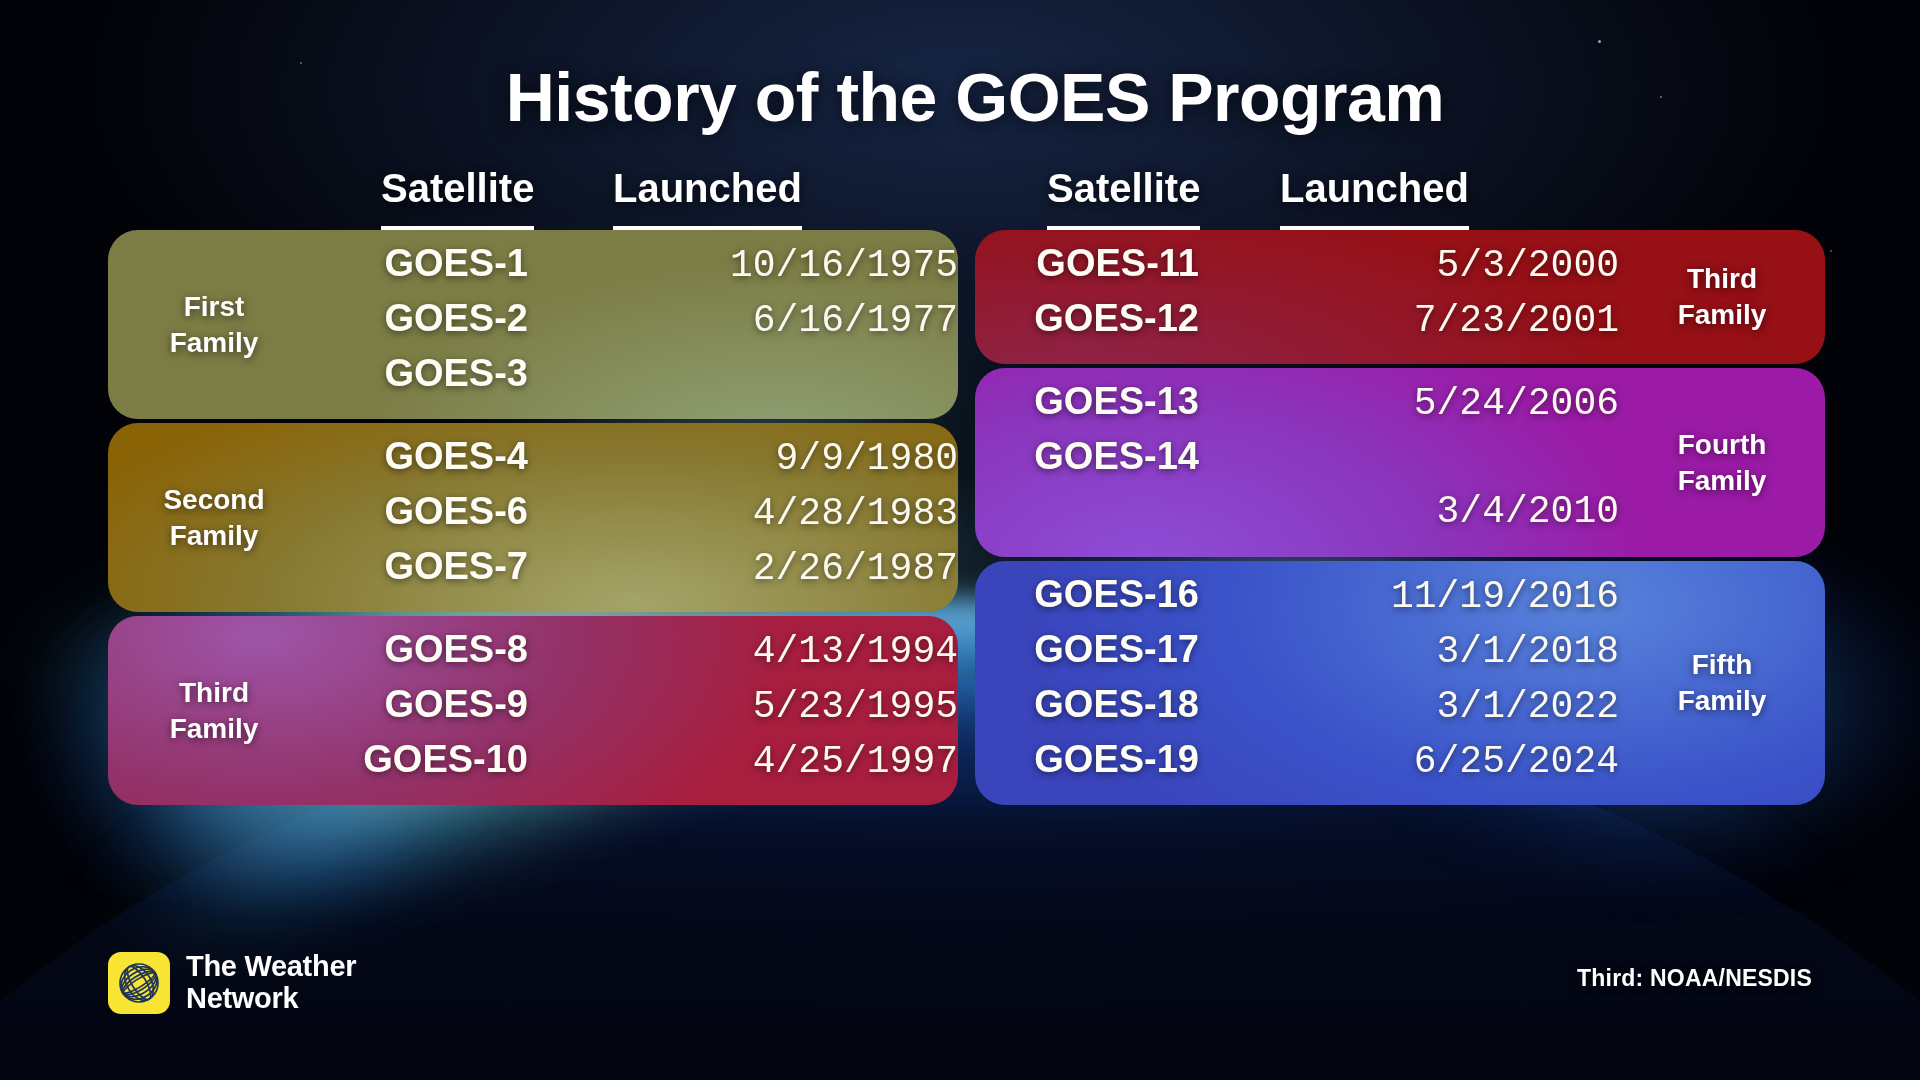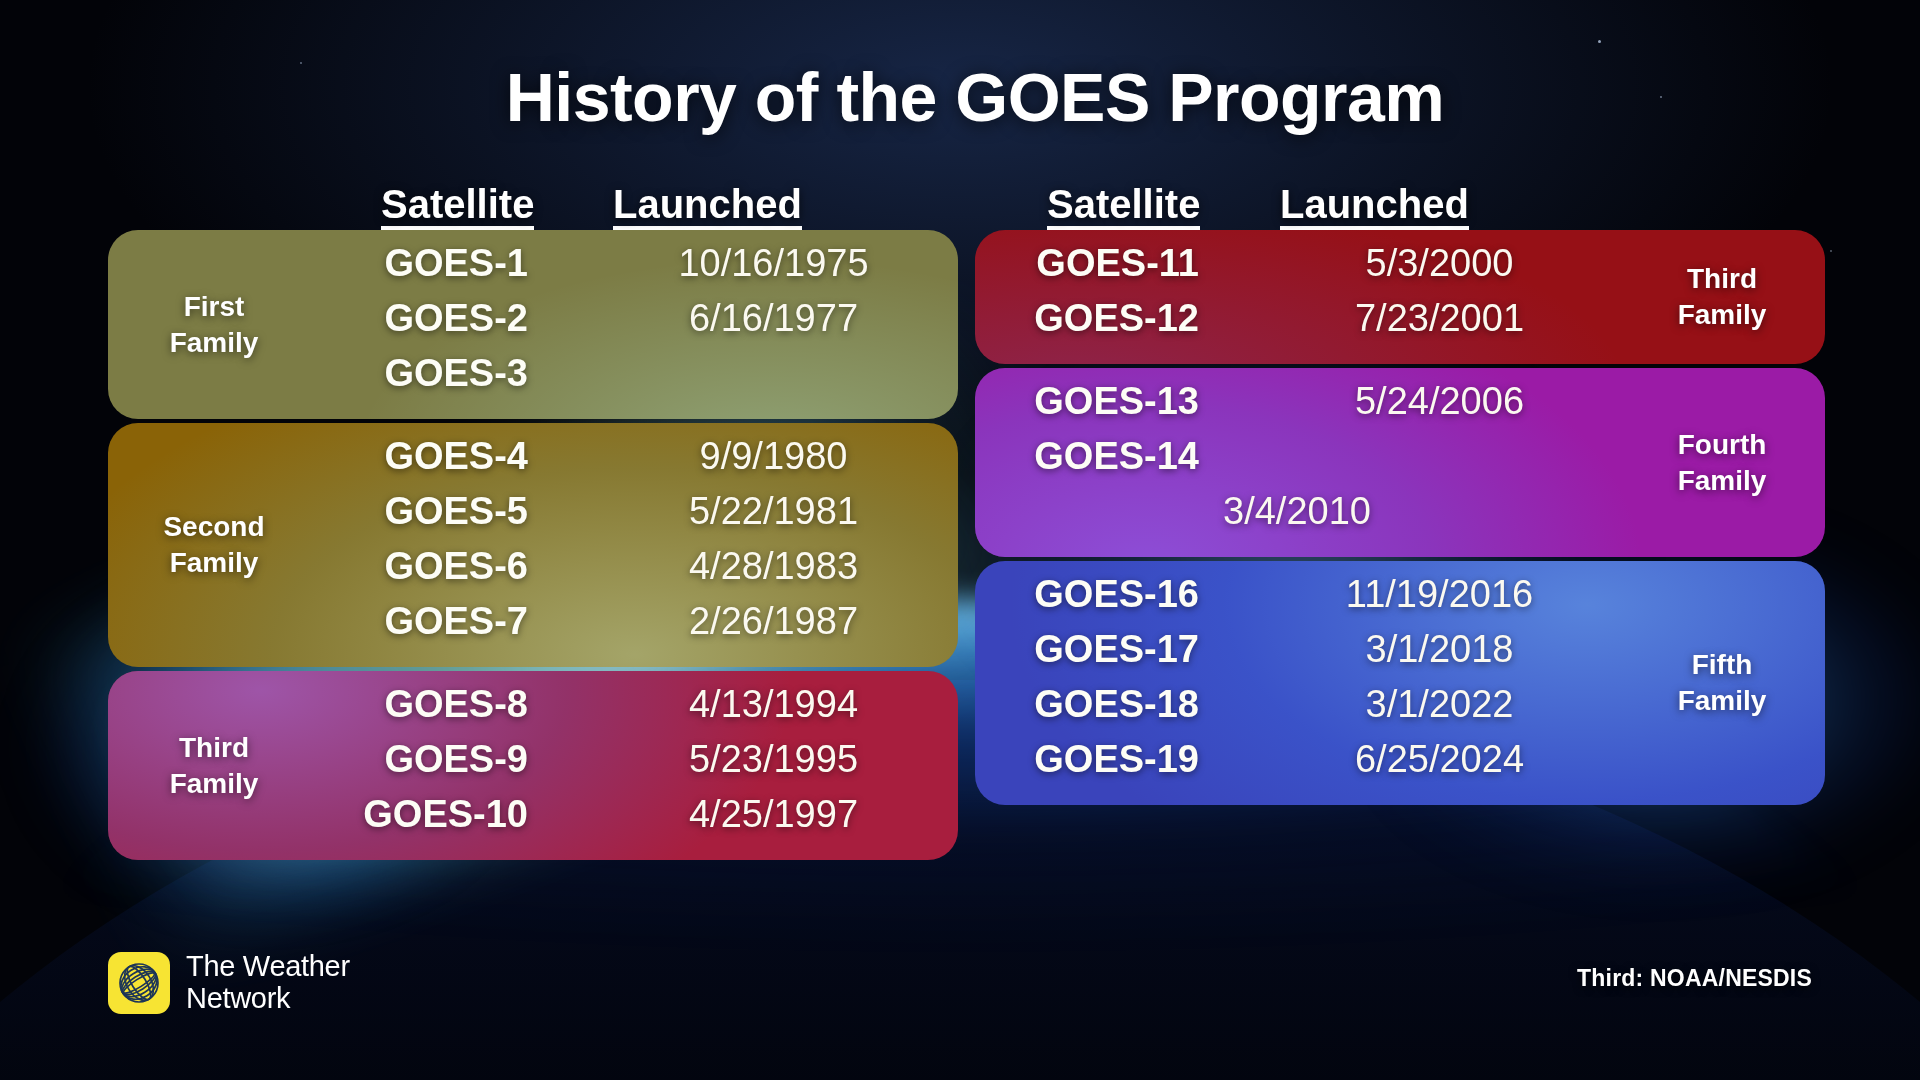--- a/index.html
+++ b/index.html
@@ -122,21 +122,21 @@
     height:52px;
   }
   .hdr {
     position:absolute;
     bottom:0;
     font-size:40px;
     font-weight:bold;
     color:#ffffff;
     text-shadow:0 2px 10px rgba(0,0,0,0.7);
     border-bottom:4px solid #ffffff;
-    padding-bottom:2px;
+    padding-bottom:18px;
     line-height:1.0;
   }
   #col-left  .hdr-sat { left:273px; }
   #col-left  .hdr-lau { left:505px; }
   #col-right .hdr-sat { left:72px; }
   #col-right .hdr-lau { left:305px; }
 
   
   .panel {
     position:relative;
@@ -178,25 +178,26 @@
     flex:0 0 230px;
     text-align:right;
     padding-right:22px;
     font-size:38px;
     font-weight:bold;
     color:#fdfdf6;
     text-shadow:0 2px 7px rgba(0,0,0,0.5);
   }
   .cell-date {
     flex:1 1 auto;
-    text-align:center;
+    text-align:right;
     font-size:38px;
     font-weight:normal;
     color:#fbf9f0;
     text-shadow:0 2px 7px rgba(0,0,0,0.5);
+    font-family:Liberation Mono, monospace;
   }
 
   
   #col-right .panel-inner { flex-direction:row; }
   #col-right .fam-label { order:2; width:206px; flex:0 0 206px; }
   #col-right .rows { order:1; }
   #col-right .cell-sat { width:246px; flex:0 0 246px; }
 
   
   .logo-wrap {
@@ -206,21 +207,21 @@
     z-index:7;
   }
   .logo-mark {
     width:62px; height:62px;
     border-radius:13px;
     background:#f7e433;
     display:flex; align-items:center; justify-content:center;
   }
   .logo-text {
     font-size:29px;
-    font-weight:normal;
+    font-weight:bold;
     color:#ffffff;
     line-height:1.08;
     letter-spacing:-0.3px;
   }
   .data-credit {
     position:absolute;
     right:108px; bottom:88px;
     font-size:23px;
     font-weight:bold;
     color:#ffffff;
@@ -284,24 +285,20 @@
           <div class="panel-glow" style="background: radial-gradient(95% 170% at 62% 95%, rgba(200, 255, 240, 0.42), rgba(120, 220, 240, 0.18) 45%, rgba(0, 0, 0, 0) 76%);"></div>
           <div class="panel-inner">
             <div class="fam-label">
               <div>Second</div>
               <div>Family</div>
             </div>
             <div class="rows">
               <div class="row">
                 <div class="cell-sat">GOES-4</div>
                 <div class="cell-date">9/9/1980</div>
-              </div>
-              <div class="row">
-                <div class="cell-sat">GOES-5</div>
-                <div class="cell-date">5/22/1981</div>
               </div>
               <div class="row">
                 <div class="cell-sat">GOES-6</div>
                 <div class="cell-date">4/28/1983</div>
               </div>
               <div class="row">
                 <div class="cell-sat">GOES-7</div>
                 <div class="cell-date">2/26/1987</div>
               </div>
             </div>

